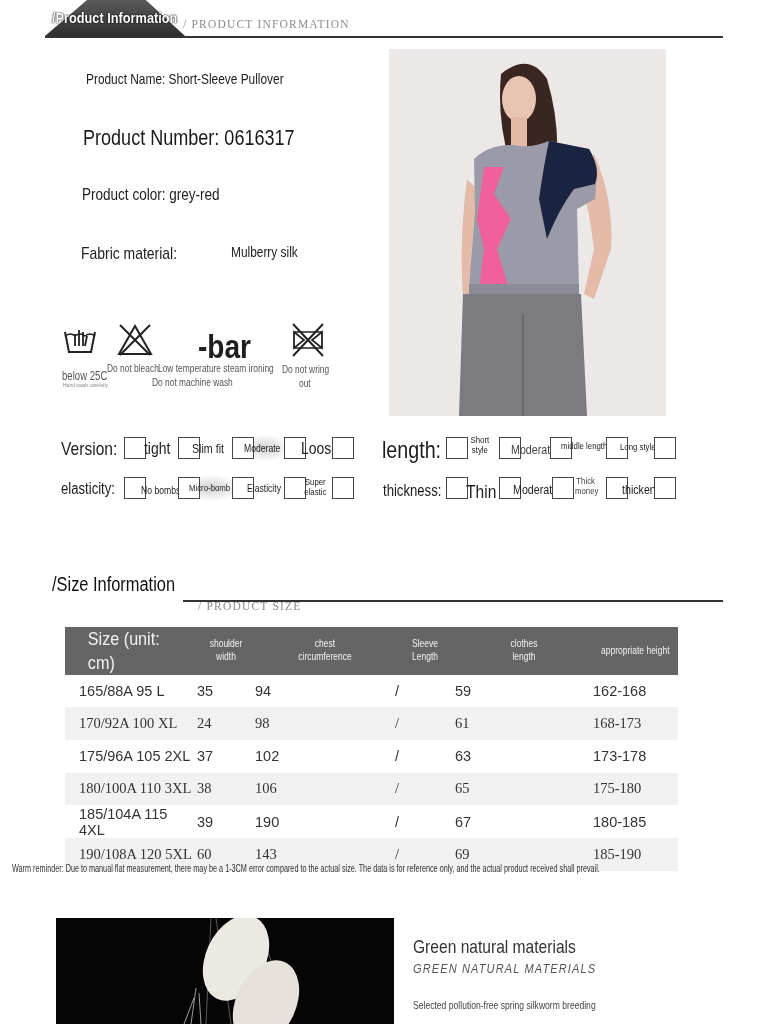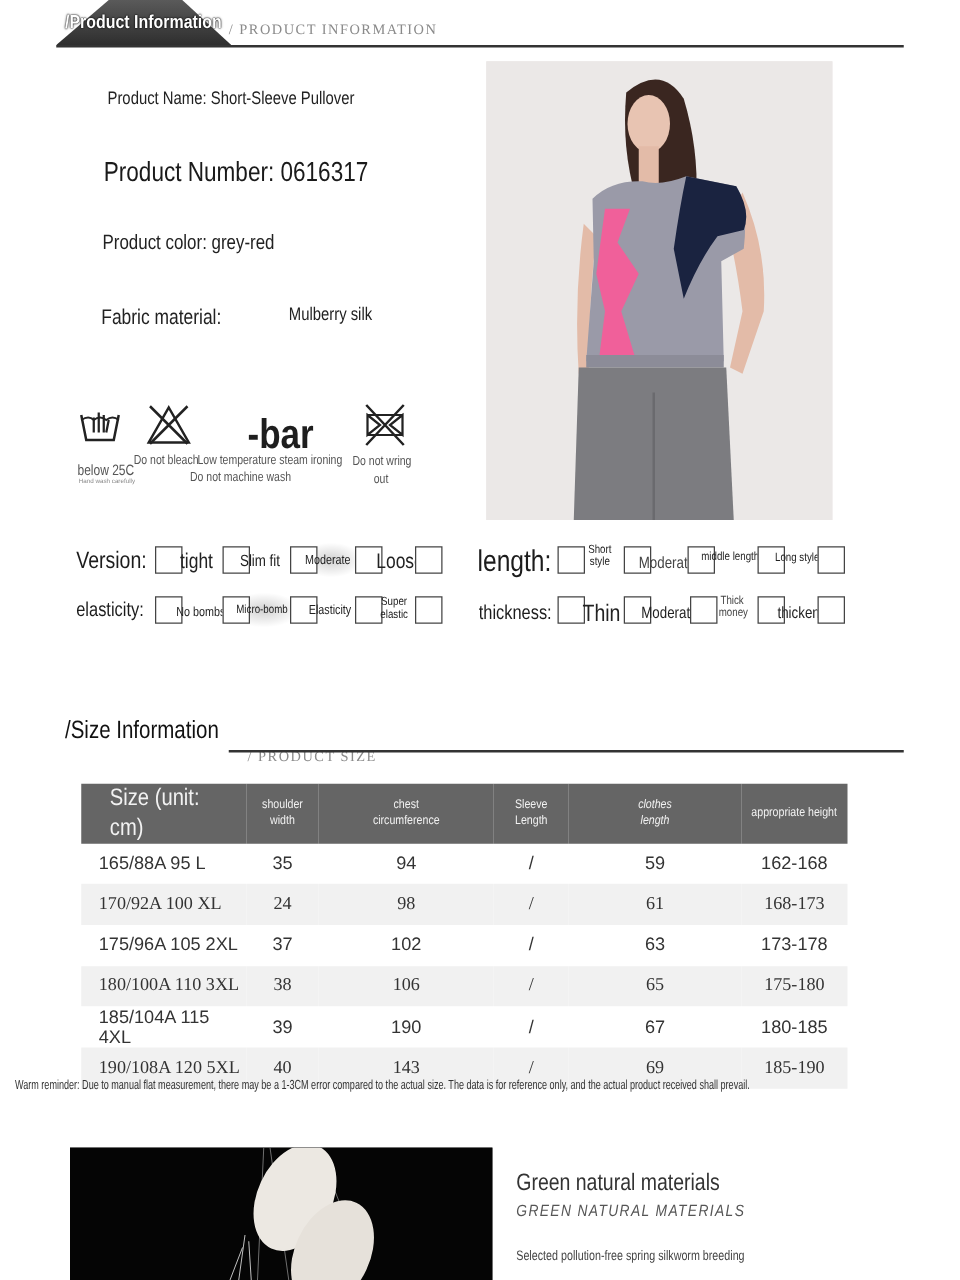--- a/index.html
+++ b/index.html
@@ -36,21 +36,21 @@
 
   
   .hdr2-title { left: 52px; top: 573px; font-size: 20px; color: #111; transform: scaleX(0.82); transform-origin: left; white-space: nowrap; }
   .hdr2-sub { left: 198px; top: 600px; font-size: 11.5px; }
   .hdr2-line { left: 183px; top: 600px; width: 540px; height: 1.5px; background: #333; }
 
   
   .tbl { left: 65px; top: 627px; width: 613px; border-collapse: collapse; }
   .tbl th { background: #656565; color: #f2f2f2; font-weight: normal; height: 32px; font-size: 10px; line-height: 1.25; }
   .tbl th.first { font-size: 19px; text-align: left; padding-left: 14px; }
-  .tbl td { height: 32.7px; text-align: center; font-size: 14.5px; color: #333; }
+  .tbl td { height: 32.7px; text-align: left; font-size: 14.5px; color: #333; }
   .tbl td.first { text-align: left; padding-left: 14px; }
   .tbl tr.alt td { background: #f1f1f1; font-family: Liberation Serif, serif; }
   .tbl .nar { display: inline-block; transform: scaleX(0.85); }
 
   .reminder { left: 12px; top: 862px; font-size: 10.5px; color: #333; white-space: nowrap; transform: scaleX(0.69); transform-origin: left; }
 
   .cocoon { left: 56px; top: 918px; width: 338px; height: 106px; background: #050505; overflow: hidden; }
   .gn-title { left: 413px; top: 936px; font-size: 19px; color: #333; transform: scaleX(0.82); transform-origin: left; white-space: nowrap; }
   .gn-sub { left: 413px; top: 961px; font-size: 13px; font-style: italic; color: #555; letter-spacing: 1.3px; white-space: nowrap; transform: scaleX(0.85); transform-origin: left; }
   .gn-bullet { left: 413px; top: 999px; font-size: 11px; color: #444; white-space: nowrap; transform: scaleX(0.78); transform-origin: left; }
@@ -177,21 +177,21 @@
 <div class="abs hdr2-sub serif-caps">/ PRODUCT SIZE</div>
 <div class="abs hdr2-line"></div>
 
 <table class="abs tbl">
   <thead>
     <tr>
       <th class="first" style="width:132px;"><span class="nar">Size (unit: cm)</span></th>
       <th style="width:58px;"><span class="nar" style="display:inline-block;width:40px;">shoulder width</span></th>
       <th style="width:140px;"><span class="nar" style="display:inline-block;width:70px;">chest circumference</span></th>
       <th style="width:60px;"><span class="nar" style="display:inline-block;width:40px;">Sleeve Length</span></th>
-      <th style="width:138px;font-style:italic;"><span class="nar" style="display:inline-block;width:40px;">clothes length</span></th>
+      <th style="width:138px;"><span class="nar" style="display:inline-block;width:40px;">clothes length</span></th>
       <th style="width:85px;"><span class="nar">appropriate height</span></th>
     </tr>
   </thead>
   <tbody>
     <tr>
       <td class="first">165/88A  95  L</td>
       <td>35</td>
       <td>94</td>
       <td>/</td>
       <td>59</td>
@@ -224,21 +224,21 @@
     <tr>
       <td class="first">185/104A 115 4XL</td>
       <td>39</td>
       <td>190</td>
       <td>/</td>
       <td>67</td>
       <td>180-185</td>
     </tr>
     <tr class="alt">
       <td class="first">190/108A 120 5XL</td>
-      <td>40</td>
+      <td>60</td>
       <td>143</td>
       <td>/</td>
       <td>69</td>
       <td>185-190</td>
     </tr>
   </tbody>
 </table>
 
 <div class="abs reminder">Warm reminder: Due to manual flat measurement, there may be a 1-3CM error compared to the actual size. The data is for reference only, and the actual product received shall prevail.</div>
 

